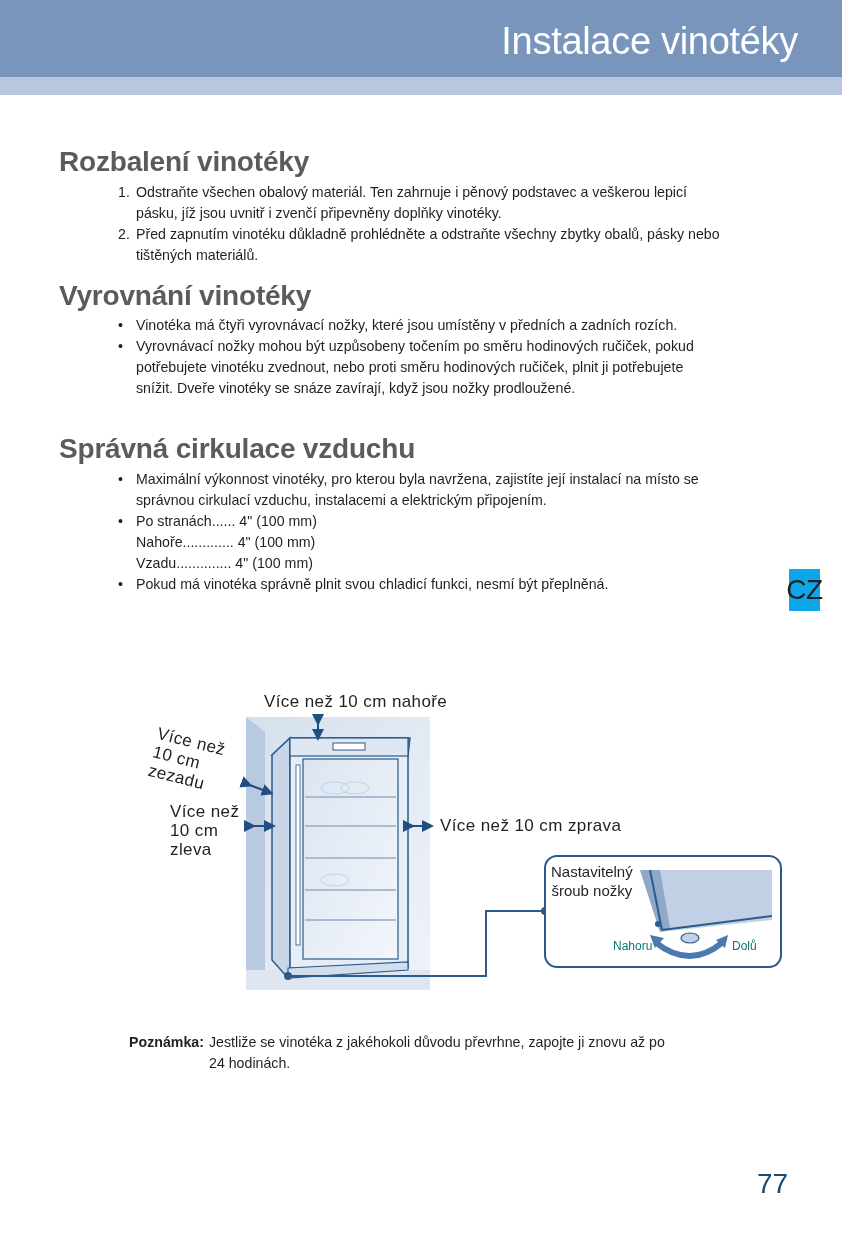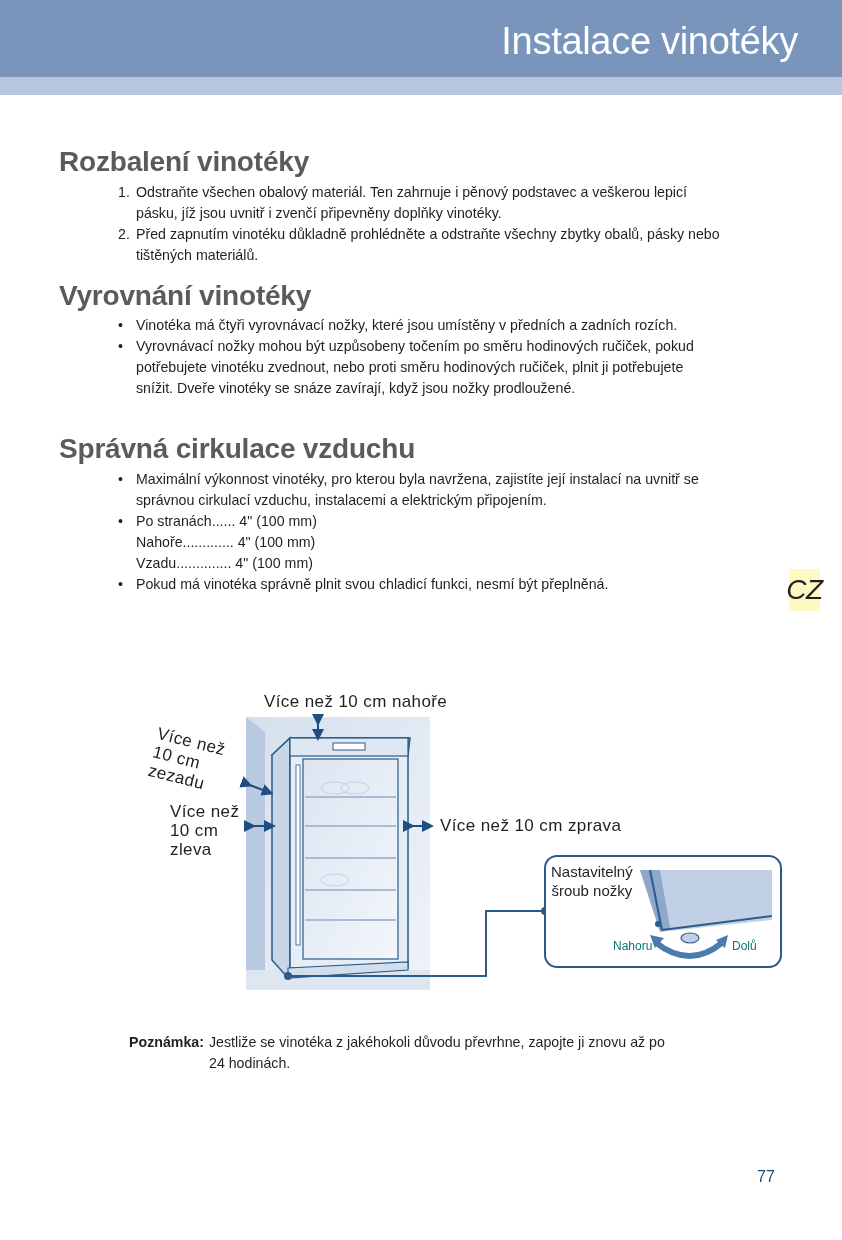--- a/index.html
+++ b/index.html
@@ -4,28 +4,28 @@
 <style>
   html, body { margin: 0; padding: 0; }
   body { width: 842px; height: 1240px; background: #ffffff; position: relative; overflow: hidden; font-family: "Liberation Sans", sans-serif; color: #231f20; }
   .header-band { position: absolute; left: 0; top: 0; width: 842px; height: 77px; background: #7995bb; }
   .header-sub { position: absolute; left: 0; top: 77px; width: 842px; height: 18px; background: #b8c6de; }
   .page-title { position: absolute; right: 44px; top: 20px; font-size: 38px; color: #ffffff; font-family: "Liberation Sans", sans-serif; letter-spacing: -0.3px; }
   h2.section-title { position: absolute; left: 59px; margin: 0; font-size: 28px; font-weight: bold; color: #5b5b5d; font-family: "Liberation Sans", sans-serif; letter-spacing: -0.2px; }
   .body-text { position: absolute; left: 118px; width: 670px; font-size: 14.2px; line-height: 21px; color: #231f20; }
   .item { position: relative; padding-left: 18px; }
   .item .marker { position: absolute; left: 0; top: 0; }
-  .cz-tab { position: absolute; left: 789px; top: 569px; width: 31px; height: 42px; background: #fef9c3; color: #231f20; font-size: 28px; display: flex; align-items: center; justify-content: center; letter-spacing: -0.5px; font-style: italic; }
+  .cz-tab { position: absolute; left: 789px; top: 569px; width: 31px; height: 42px; background: #0ea5e9; color: #231f20; font-size: 28px; display: flex; align-items: center; justify-content: center; letter-spacing: -0.5px; }
   .diagram { position: absolute; left: 150px; top: 680px; width: 640px; height: 310px; }
   .dlabel { position: absolute; font-size: 17px; color: #231f20; line-height: 19px; letter-spacing: 0.4px; }
   .small-label { position: absolute; font-size: 12px; color: #0f766e; }
   .note { position: absolute; left: 118px; top: 1032px; width: 620px; font-size: 14.2px; line-height: 21px; }
   .note-label { font-weight: bold; position: absolute; left: 0; top: 0; margin-left: 11px; }
   .note-text { position: absolute; left: 91px; top: 0; width: 520px; }
-  .page-number { position: absolute; left: 757px; top: 1168px; font-size: 16px; color: #1b4a73; }
+  .page-number { position: absolute; left: 757px; top: 1168px; font-size: 28px; color: #1b4a73; }
 </style>
 </head>
 <body>
 
 <div class="header-band"></div>
 <div class="header-sub"></div>
 <div class="page-title">Instalace vinotéky</div>
 
 <h2 class="section-title" style="top:146px;">Rozbalení vinotéky</h2>
 <div class="body-text" style="top:182px;">
@@ -52,21 +52,21 @@
     <div>Vyrovnávací nožky mohou být uzpůsobeny točením po směru hodinových ručiček, pokud</div>
     <div>potřebujete vinotéku zvednout, nebo proti směru hodinových ručiček, plnit ji potřebujete</div>
     <div>snížit. Dveře vinotéky se snáze zavírají, když jsou nožky prodloužené.</div>
   </div>
 </div>
 
 <h2 class="section-title" style="top:433px;">Správná cirkulace vzduchu</h2>
 <div class="body-text" style="top:469px;">
   <div class="item">
     <span class="marker">•</span>
-    <div>Maximální výkonnost vinotéky, pro kterou byla navržena, zajistíte její instalací na uvnitř se</div>
+    <div>Maximální výkonnost vinotéky, pro kterou byla navržena, zajistíte její instalací na místo se</div>
     <div>správnou cirkulací vzduchu, instalacemi a elektrickým připojením.</div>
   </div>
   <div class="item">
     <span class="marker">•</span>
     <div>Po stranách...... 4" (100 mm)</div>
     <div>Nahoře............. 4" (100 mm)</div>
     <div>Vzadu.............. 4" (100 mm)</div>
   </div>
   <div class="item">
     <span class="marker">•</span>

